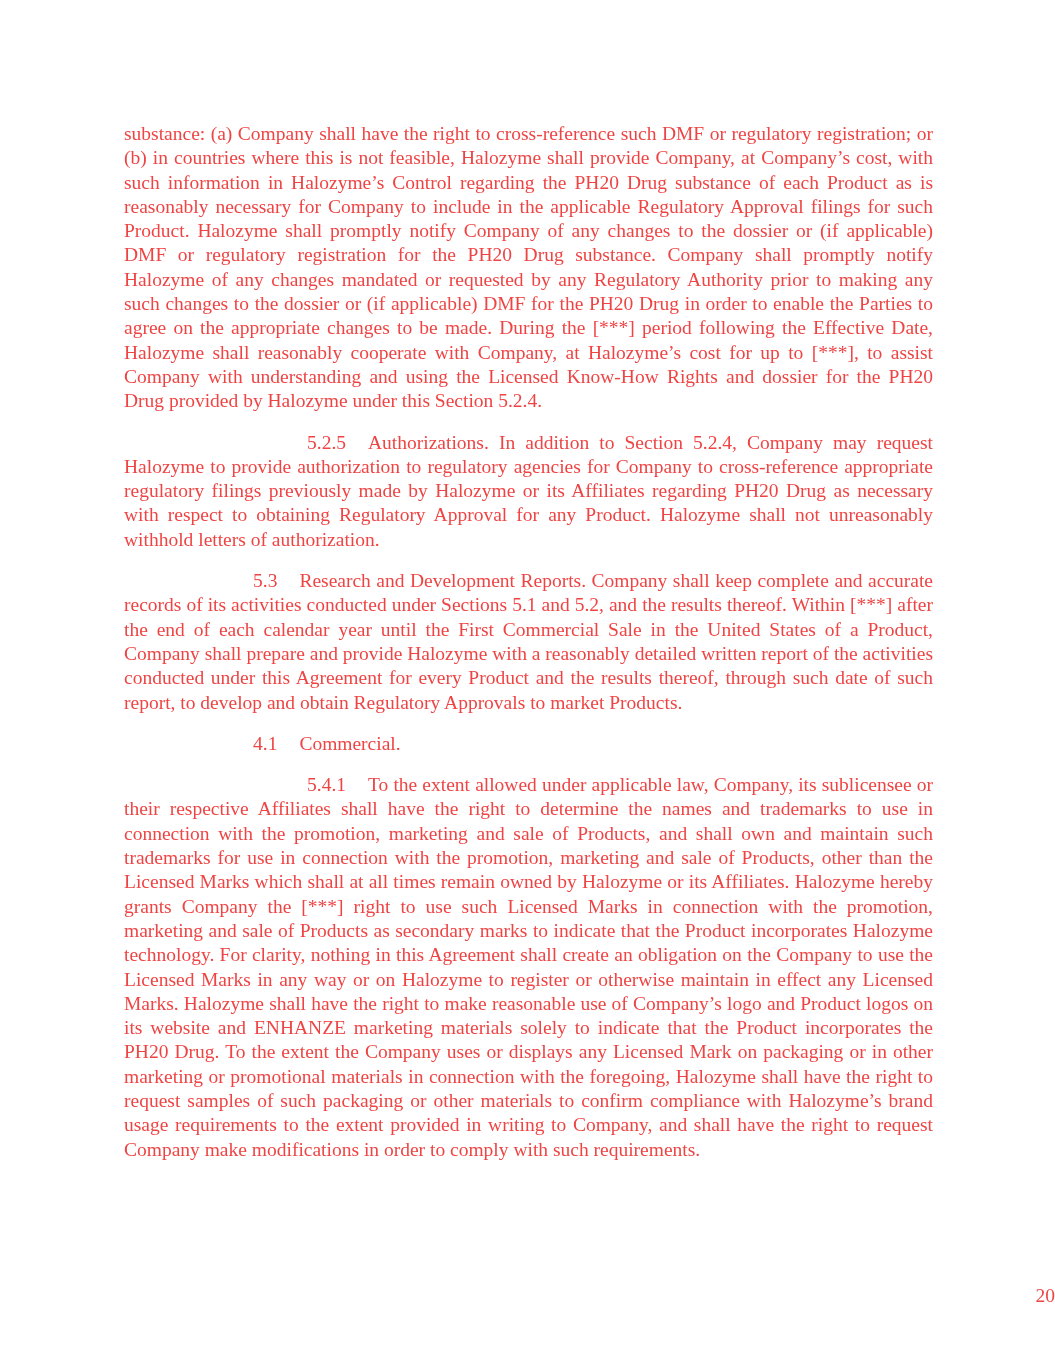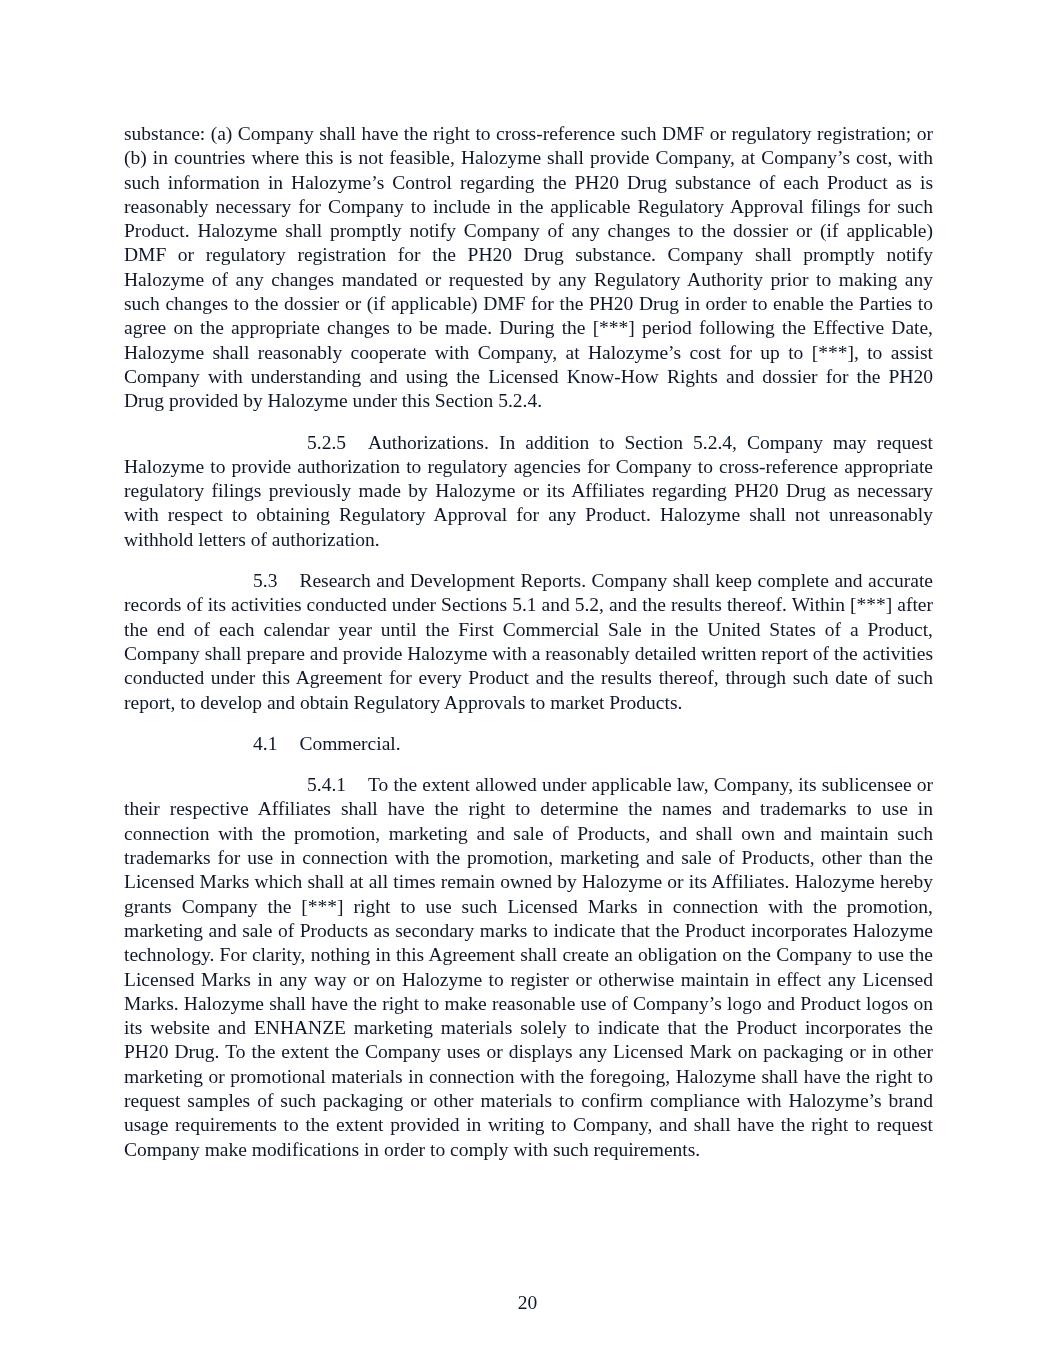--- a/index.html
+++ b/index.html
@@ -5,21 +5,21 @@
   html, body {
     margin: 0;
     padding: 0;
     background: #ffffff;
   }
   .page {
     position: relative;
     width: 1055px;
     height: 1365px;
     background: #ffffff;
-    color: #0f172a;
+    color: #ef4444;
     font-family: "Liberation Serif", "DejaVu Serif", serif;
     font-size: 19.5px;
     line-height: 24.3px;
     box-sizing: border-box;
     padding: 122px 122px 0 124px;
     overflow: hidden;
   }
   .para {
     margin: 0 0 17px 0;
     text-align: justify;
@@ -28,22 +28,21 @@
   .ind-md { text-indent: 129px; }
   .ind-lg { text-indent: 183px; }
   .num { white-space: nowrap; }
   .tab { display: inline-block; width: 22px; }
   .hd { text-underline-offset: 3px; }
   .footer {
     position: absolute;
     left: 0;
     right: 0;
     top: 1284px;
-    text-align: center;
-    margin-top: 7px;
+    text-align: right;
   }
 </style>
 </head>
 <body>
 
 <div class="page">
 
   <p class="para">substance:  (a)  Company  shall  have  the  right  to  cross-reference  such  DMF  or  regulatory registration; or (b) in countries where this is not feasible, Halozyme shall provide Company, at Company’s cost, with such information in Halozyme’s Control regarding the PH20 Drug substance of each Product as is reasonably necessary for Company to include in the applicable Regulatory Approval filings for such Product.  Halozyme shall promptly notify Company of any changes to the dossier or (if applicable) DMF or regulatory registration for the PH20 Drug substance.  Company shall promptly notify Halozyme of any changes mandated or requested by any Regulatory Authority prior to making any such changes to the dossier or (if applicable) DMF for the PH20 Drug in order to enable the Parties to agree on the appropriate changes to be made.  During the [***] period following the Effective Date, Halozyme shall reasonably cooperate with Company, at Halozyme’s cost for up to [***], to assist Company with understanding and using the Licensed Know-How Rights and dossier for the PH20 Drug provided by Halozyme under this Section 5.2.4.</p>
 
   <p class="para ind-lg"><span class="num">5.2.5</span><span class="tab"></span><span class="hd">Authorizations</span><span>.  In addition to Section 5.2.4, Company may request Halozyme to provide authorization to regulatory agencies for Company to cross-reference appropriate regulatory filings previously made by Halozyme or its Affiliates regarding PH20 Drug as necessary with respect to obtaining Regulatory Approval for any Product.  Halozyme shall not unreasonably withhold letters of authorization.</span></p>

